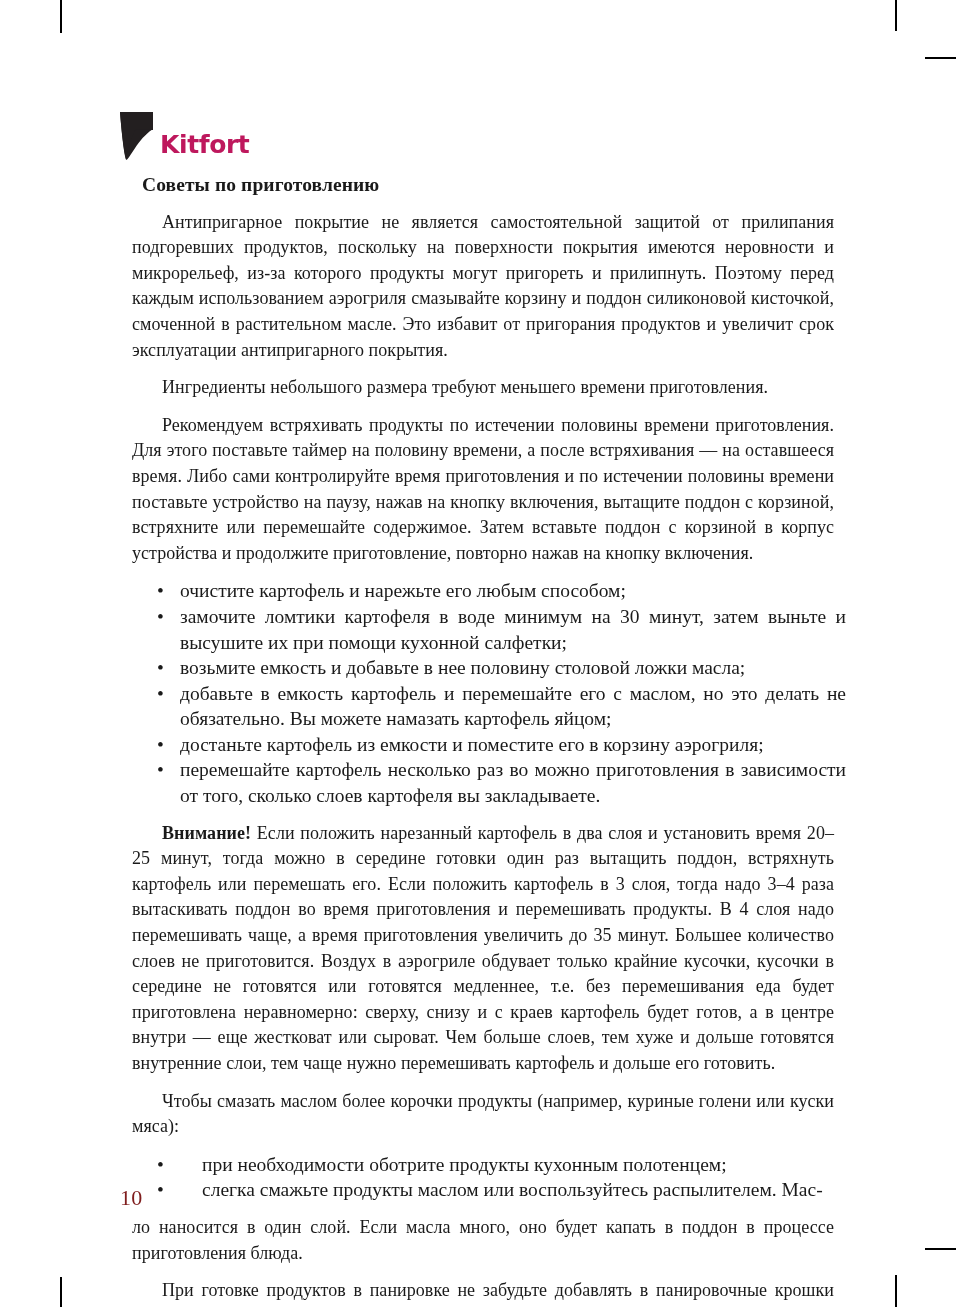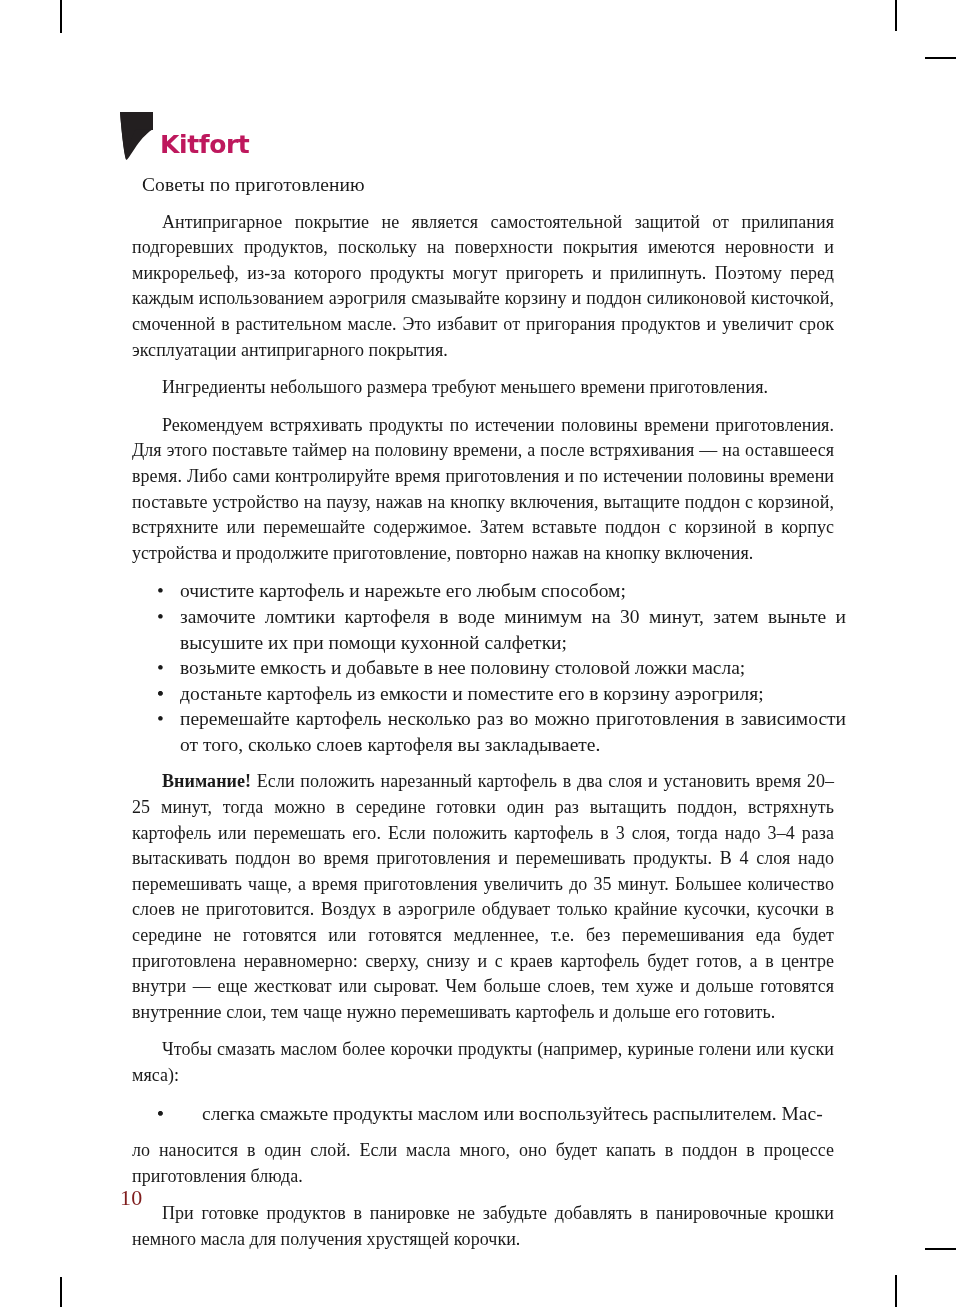--- a/index.html
+++ b/index.html
@@ -66,21 +66,21 @@
 
   
   #article {
     position: absolute;
     left: 0;
     top: 172px;
     width: 726px;
   }
   .section-heading {
     font-size: 19.5px;
-    font-weight: 400;
+    font-weight: 700;
     line-height: 25.6px;
     margin: 0 0 0 22px;
     letter-spacing: 0.1px;
   }
   .para {
     font-size: 18px;
     line-height: 25.6px;
     margin: 12px;
     text-align: justify;
     text-justify: inter-word;
@@ -176,38 +176,40 @@
       <li>
         <span class="bullet-dot">•</span>
         <span>замочите ломтики картофеля в воде минимум на 30 минут, затем выньте и высушите их при помощи кухонной салфетки;</span>
       </li>
       <li>
         <span class="bullet-dot">•</span>
         <span>возьмите емкость и добавьте в нее половину столовой ложки масла;</span>
       </li>
       <li>
         <span class="bullet-dot">•</span>
+        <span>добавьте в емкость картофель и перемешайте его с маслом, но это делать не обязательно. Вы можете намазать картофель яйцом;</span>
       </li>
       <li>
         <span class="bullet-dot">•</span>
         <span>достаньте картофель из емкости и поместите его в корзину аэрогриля;</span>
       </li>
       <li>
         <span class="bullet-dot">•</span>
         <span>перемешайте картофель несколько раз во можно приготовления в зависимости от того, сколько слоев картофеля вы закладываете.</span>
       </li>
     </ul>
 
     <p class="para"><span class="lead">Внимание!</span><span> Если положить нарезанный картофель в два слоя и установить время 20–25 минут, тогда можно в середине готовки один раз вытащить поддон, встряхнуть картофель или перемешать его. Если положить картофель в 3 слоя, тогда надо 3–4 раза вытаскивать поддон во время приготовления и перемешивать продукты. В 4 слоя надо перемешивать чаще, а время приготовления увеличить до 35 минут. Большее количество слоев не приготовится. Воздух в аэрогриле обдувает только крайние кусочки, кусочки в середине не готовятся или готовятся медленнее, т.е. без перемешивания еда будет приготовлена неравномерно: сверху, снизу и с краев картофель будет готов, а в центре внутри — еще жестковат или сыроват. Чем больше слоев, тем хуже и дольше готовятся внутренние слои, тем чаще нужно перемешивать картофель и дольше его готовить.</span></p>
 
     <p class="para">Чтобы смазать маслом более корочки продукты (например, куриные голени или куски мяса):</p>
 
     <ul class="bullets list-wide">
       <li>
         <span class="bullet-dot">•</span>
+        <span>при необходимости оботрите продукты кухонным полотенцем;</span>
       </li>
       <li>
         <span class="bullet-dot">•</span>
         <span>слегка смажьте продукты маслом или воспользуйтесь распылителем. Мас-</span>
       </li>
     </ul>
 
     <p class="para no-indent">ло наносится в один слой. Если масла много, оно будет капать в поддон в процессе приготовления блюда.</p>
 
     <p class="para">При готовке продуктов в панировке не забудьте добавлять в панировочные крошки немного масла для получения хрустящей корочки.</p>

